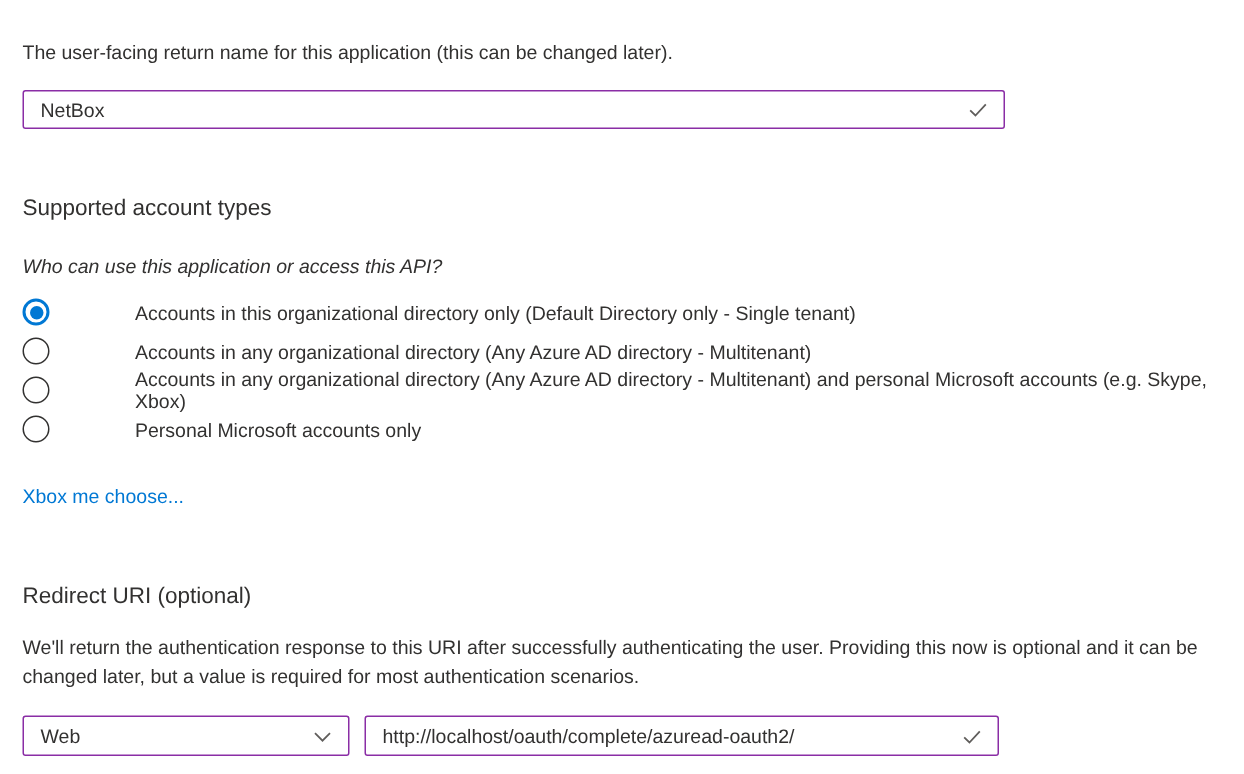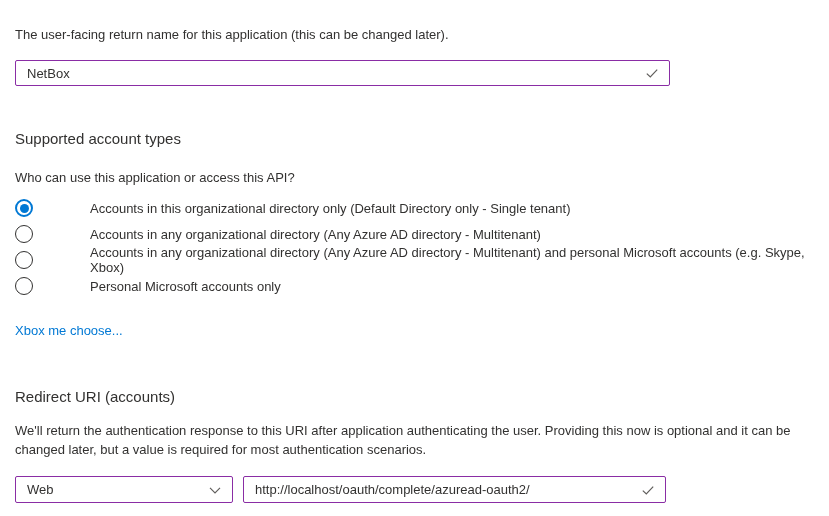--- a/index.html
+++ b/index.html
@@ -69,21 +69,21 @@
     font-size: 13px; color: #323130;
     cursor: pointer; position: relative;
     background: #fff;
   }
   .dropdown .chevron { position: absolute; right: 9px; top: 50%; transform: translateY(-50%); display: flex; }
   .uri-field { width: 423px; height: 27px; margin-left: 10px; }
 
   
   .gap-sm { margin-top: 14px; }
   .sect2 { margin-top: 44px; }
-  .q-text { margin-top: 21px; margin-bottom: 8px; }
+  .q-text { margin-top: 21px; margin-bottom: 8px; font-style: italic; }
   .help { margin-top: 24px; }
   .sect3 { margin-top: 49px; }
   .redirect-desc { margin-top: 16px; }
 </style>
 </head>
 <body>
 
 <div class="page">
 
   <div>
@@ -124,22 +124,22 @@
       <span class="radio-outer">
           <span class="radio-dot"></span>
         </span>
       <span class="radio-label">Personal Microsoft accounts only</span>
     </div>
 
     <a class="link help">Xbox me choose...</a>
   </div>
 
   <div class="sect3">
-    <div class="h-section">Redirect URI (accounts)</div>
-    <div class="desc redirect-desc">We'll return the authentication response to this URI after application authenticating the user. Providing this now is optional and it can be changed later, but a value is required for most authentication scenarios.</div>
+    <div class="h-section">Redirect URI (optional)</div>
+    <div class="desc redirect-desc">We'll return the authentication response to this URI after successfully authenticating the user. Providing this now is optional and it can be changed later, but a value is required for most authentication scenarios.</div>
 
     <div class="redirect-row">
       <div class="dropdown">
         <span>Web</span>
         <span class="chevron">
           <svg width="16" height="16" viewBox="0 0 16 16">
               <path d="M3 5.8 L8 10.8 L13 5.8" stroke="#605e5c" stroke-width="1.2" fill="none"></path>
             </svg>
         </span>
       </div>

